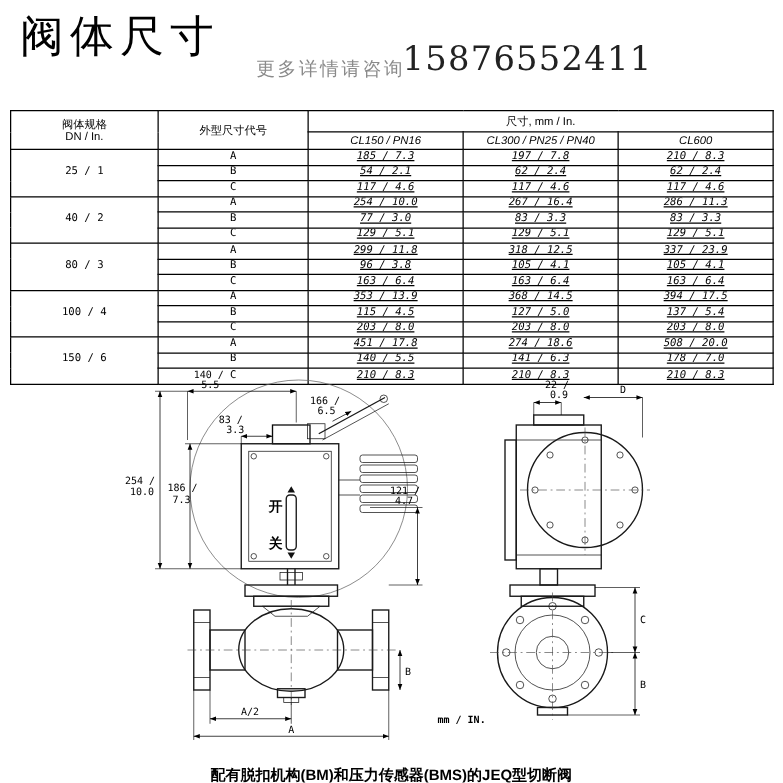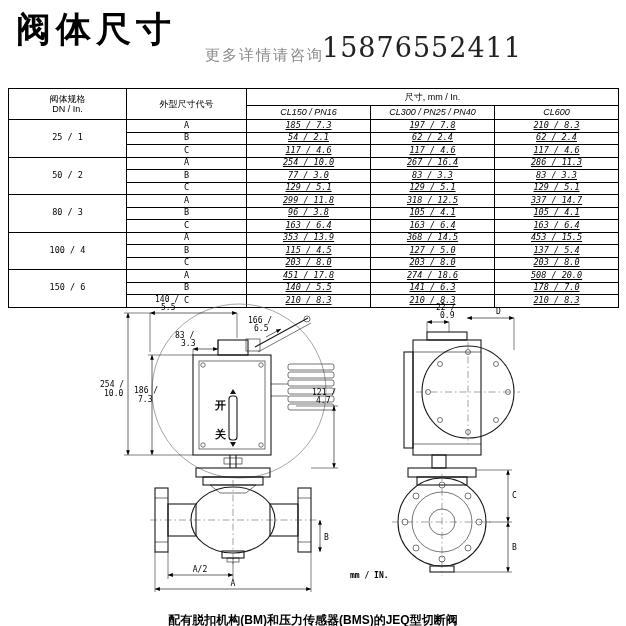--- a/index.html
+++ b/index.html
@@ -3,21 +3,21 @@
 <meta charset="utf-8">
 <style>
   html,body{margin:0;padding:0;}
   body{
     width:626px;height:626px;position:relative;background:#ffffff;
     font-family:"Liberation Sans","DejaVu Sans",sans-serif;color:#000;
     overflow:hidden;
   }
   .page-title{
     position:absolute;left:16px;top:6px;
-    font-size:35px;font-weight:700;letter-spacing:5px;color:#000;
+    font-size:35px;font-weight:400;letter-spacing:5px;color:#000;
   }
   .subtitle{
     position:absolute;left:205px;top:46px;
     font-size:15px;color:#8a8a8a;letter-spacing:2px;
   }
   .phone{
     position:absolute;left:322px;top:32px;
     font-size:27px;color:#222;font-family:"DejaVu Serif",serif;letter-spacing:1px;
   }
   table.dims{
@@ -99,21 +99,21 @@
         <td><span class="val">62 / 2.4</span></td>
         <td><span class="val">62 / 2.4</span></td>
       </tr>
       <tr>
         <td>C</td>
         <td><span class="val">117 / 4.6</span></td>
         <td><span class="val">117 / 4.6</span></td>
         <td><span class="val">117 / 4.6</span></td>
       </tr>
       <tr>
-        <td rowspan="3" class="dn-cell">50 / 2</td>
+        <td rowspan="3" class="dn-cell">40 / 2</td>
         <td>A</td>
         <td><span class="val">254 / 10.0</span></td>
         <td><span class="val">267 / 16.4</span></td>
         <td><span class="val">286 / 11.3</span></td>
       </tr>
       <tr>
         <td>B</td>
         <td><span class="val">77 / 3.0</span></td>
         <td><span class="val">83 / 3.3</span></td>
         <td><span class="val">83 / 3.3</span></td>
@@ -122,40 +122,40 @@
         <td>C</td>
         <td><span class="val">129 / 5.1</span></td>
         <td><span class="val">129 / 5.1</span></td>
         <td><span class="val">129 / 5.1</span></td>
       </tr>
       <tr>
         <td rowspan="3" class="dn-cell">80 / 3</td>
         <td>A</td>
         <td><span class="val">299 / 11.8</span></td>
         <td><span class="val">318 / 12.5</span></td>
-        <td><span class="val">337 / 14.7</span></td>
+        <td><span class="val">337 / 23.9</span></td>
       </tr>
       <tr>
         <td>B</td>
         <td><span class="val">96 / 3.8</span></td>
         <td><span class="val">105 / 4.1</span></td>
         <td><span class="val">105 / 4.1</span></td>
       </tr>
       <tr>
         <td>C</td>
         <td><span class="val">163 / 6.4</span></td>
         <td><span class="val">163 / 6.4</span></td>
         <td><span class="val">163 / 6.4</span></td>
       </tr>
       <tr>
         <td rowspan="3" class="dn-cell">100 / 4</td>
         <td>A</td>
         <td><span class="val">353 / 13.9</span></td>
         <td><span class="val">368 / 14.5</span></td>
-        <td><span class="val">453 / 15.5</span></td>
+        <td><span class="val">394 / 17.5</span></td>
       </tr>
       <tr>
         <td>B</td>
         <td><span class="val">115 / 4.5</span></td>
         <td><span class="val">127 / 5.0</span></td>
         <td><span class="val">137 / 5.4</span></td>
       </tr>
       <tr>
         <td>C</td>
         <td><span class="val">203 / 8.0</span></td>

